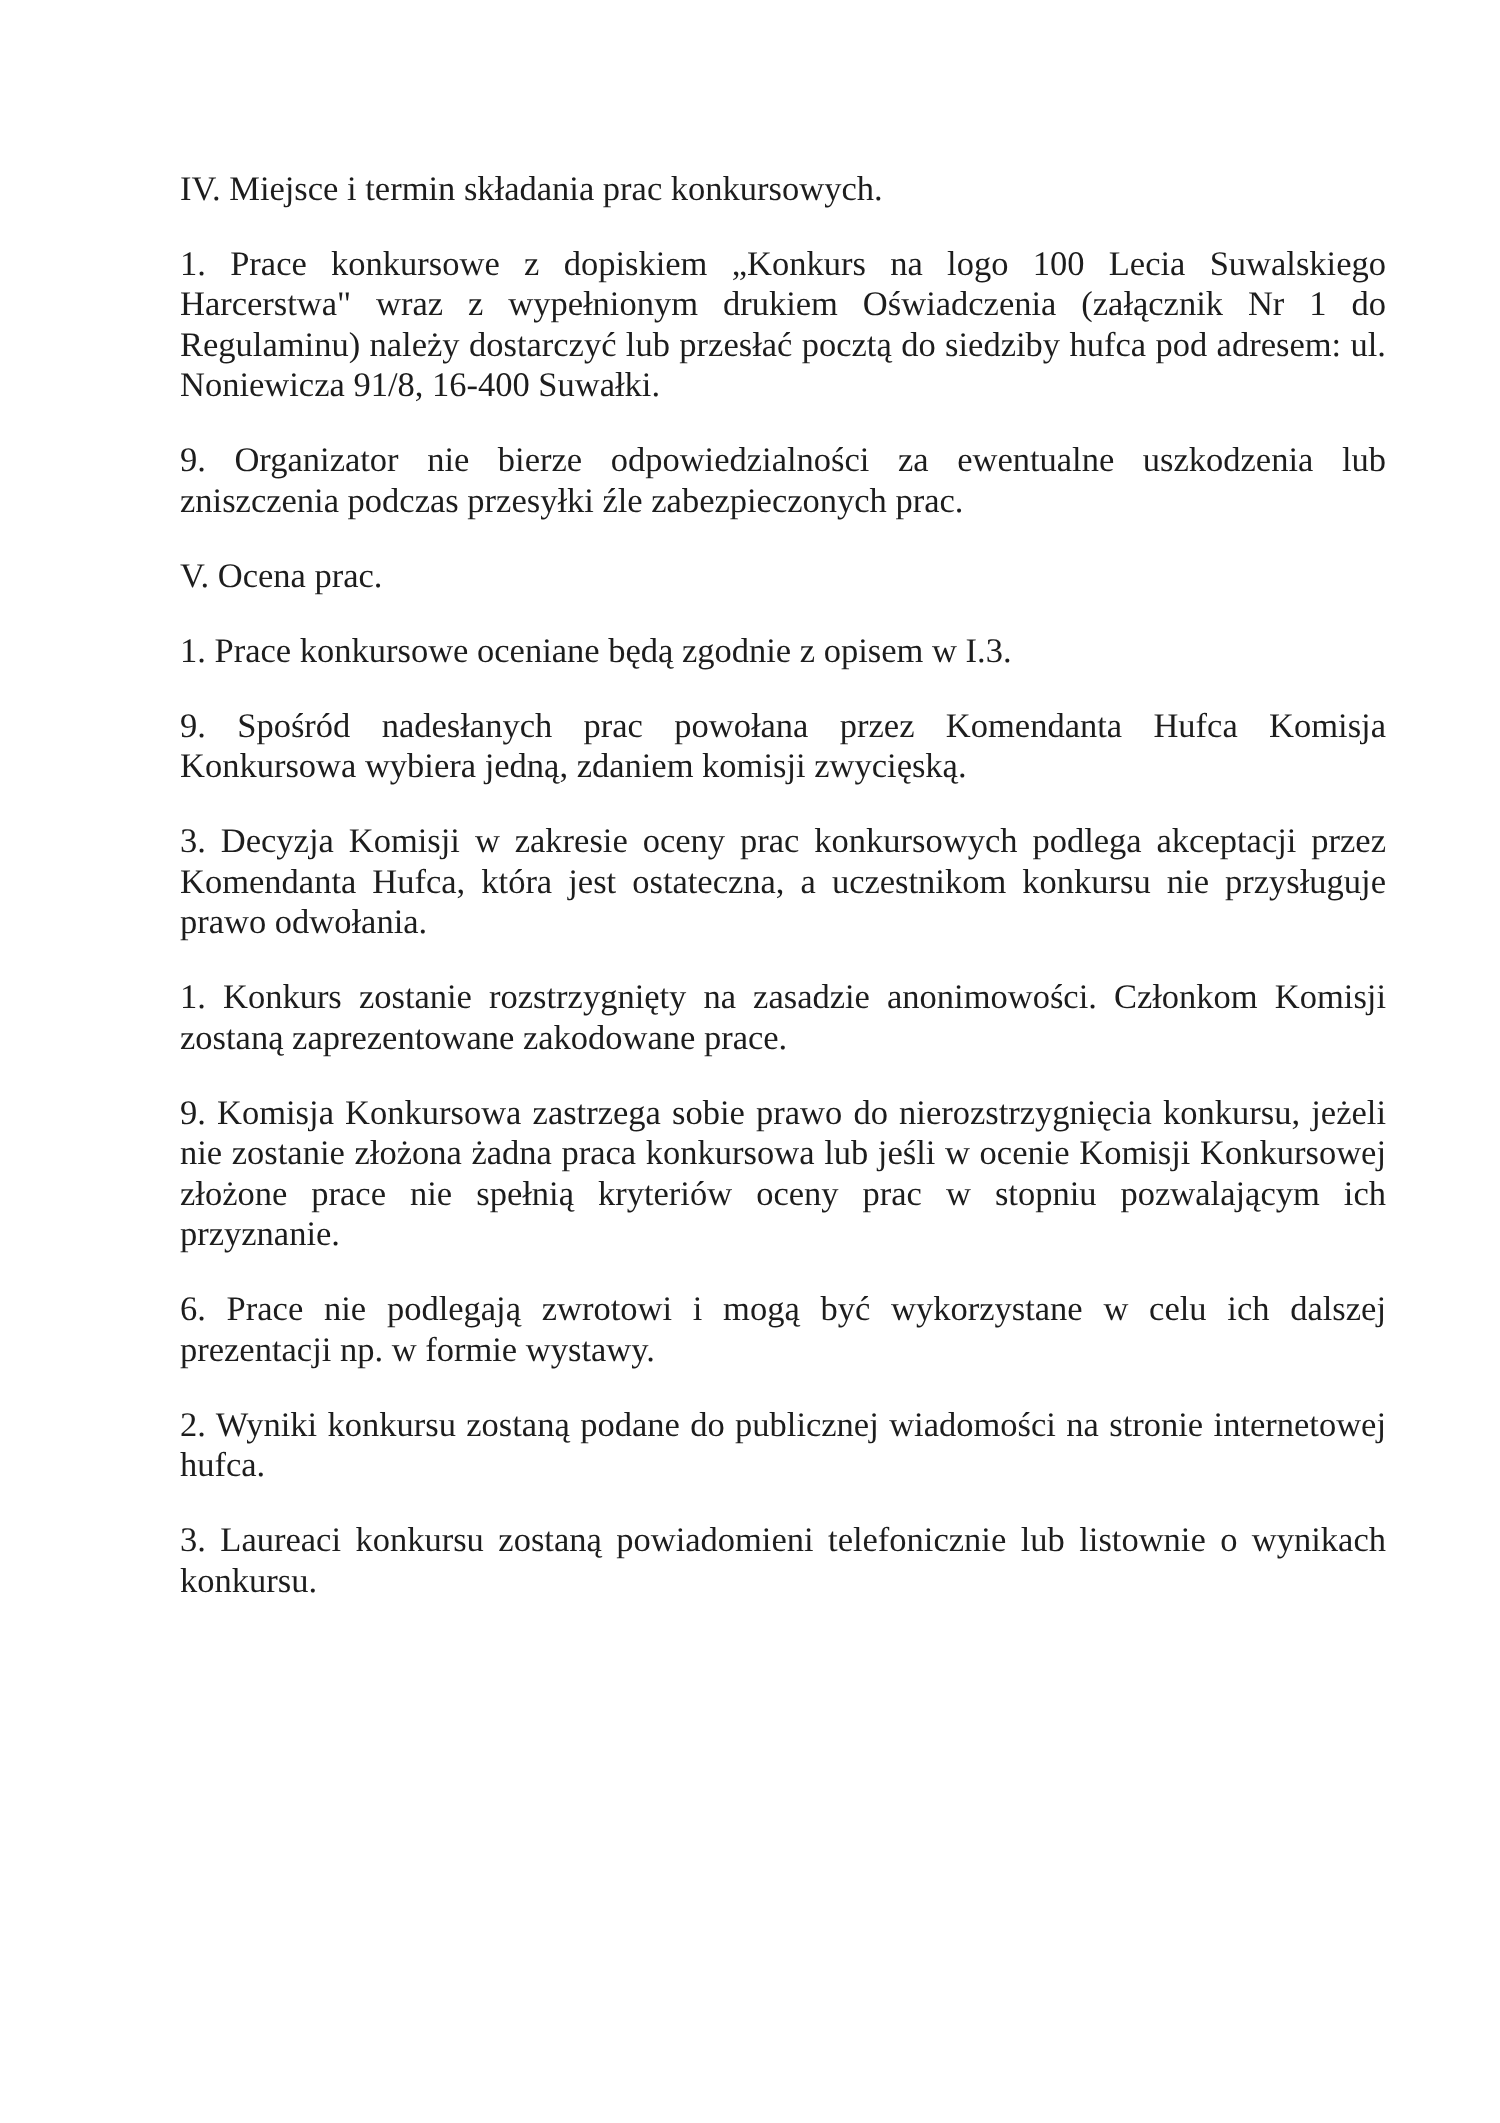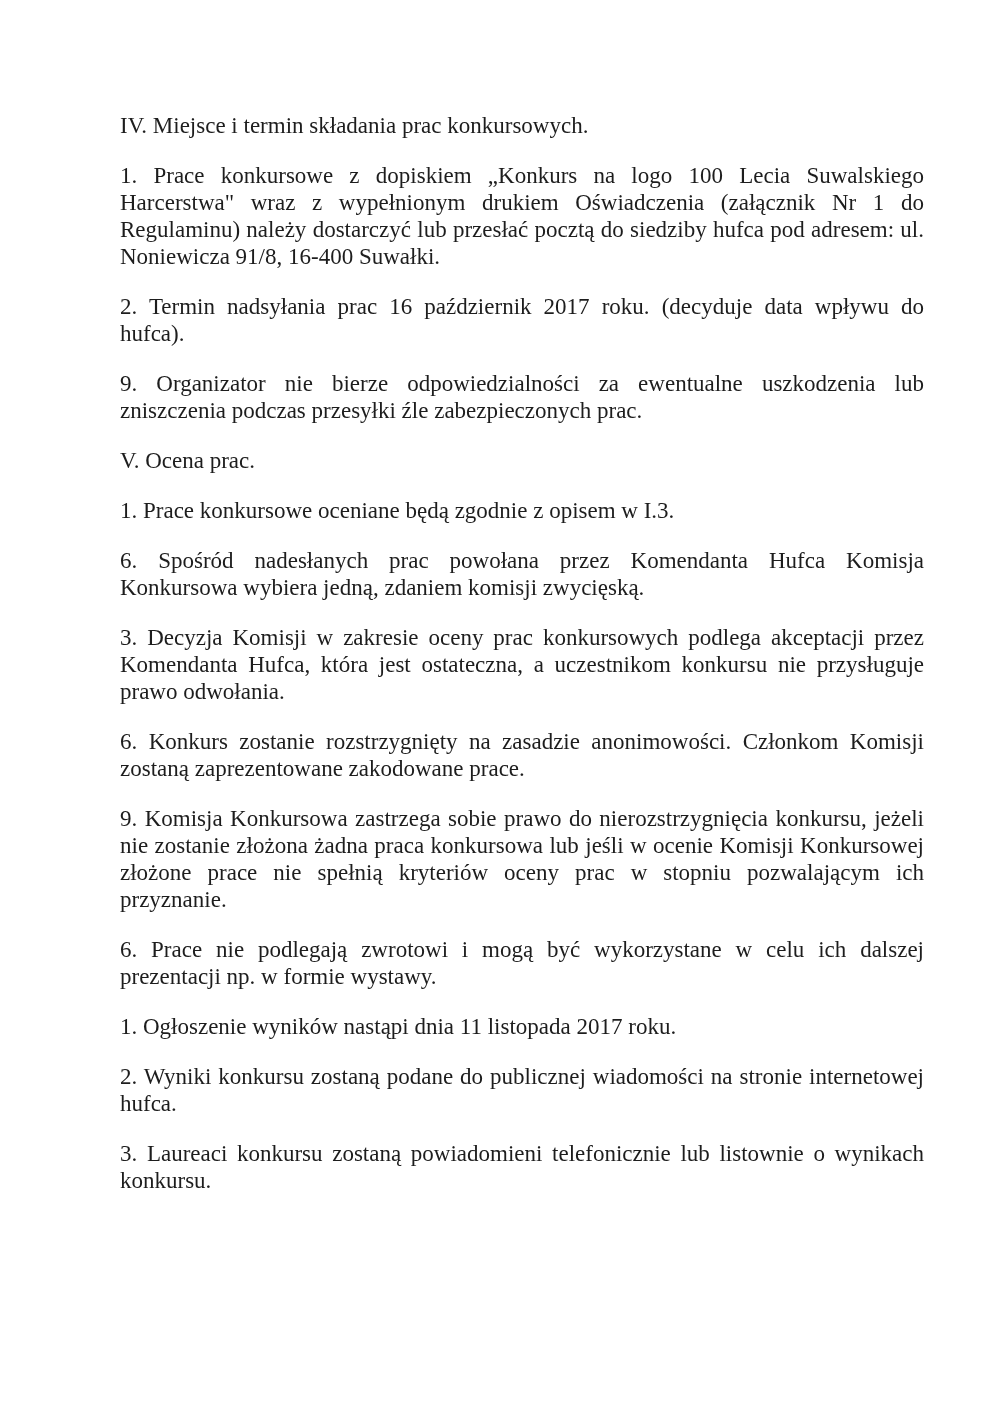--- a/index.html
+++ b/index.html
@@ -31,26 +31,24 @@
     text-align: left;
   }
 </style>
 </head>
 <body>
 
 <div class="page">
   <div class="doc-body">
       <p class="heading">IV. Miejsce i termin składania prac konkursowych.</p>
       <p class="para">1. Prace konkursowe z dopiskiem „Konkurs na logo 100 Lecia Suwalskiego Harcerstwa" wraz z wypełnionym drukiem Oświadczenia (załącznik Nr 1 do Regulaminu) należy dostarczyć lub przesłać pocztą do siedziby hufca pod adresem: ul. Noniewicza 91/8, 16-400 Suwałki.</p>
-      <p class="para">2. Termin nadsyłania prac 16 październik 2017 roku. (decyduje data wpływu do hufca).</p>
       <p class="para">9. Organizator nie bierze odpowiedzialności za ewentualne uszkodzenia lub zniszczenia podczas przesyłki źle zabezpieczonych prac.</p>
       <p class="heading">V. Ocena prac.</p>
       <p class="para">1. Prace konkursowe oceniane będą zgodnie z opisem w I.3.</p>
-      <p class="para">6. Spośród nadesłanych prac powołana przez Komendanta Hufca Komisja Konkursowa wybiera jedną, zdaniem komisji zwycięską.</p>
+      <p class="para">9. Spośród nadesłanych prac powołana przez Komendanta Hufca Komisja Konkursowa wybiera jedną, zdaniem komisji zwycięską.</p>
       <p class="para">3. Decyzja Komisji w zakresie oceny prac konkursowych podlega akceptacji przez Komendanta Hufca, która jest ostateczna, a uczestnikom konkursu nie przysługuje prawo odwołania.</p>
-      <p class="para">6. Konkurs zostanie rozstrzygnięty na zasadzie anonimowości. Członkom Komisji zostaną zaprezentowane zakodowane prace.</p>
+      <p class="para">1. Konkurs zostanie rozstrzygnięty na zasadzie anonimowości. Członkom Komisji zostaną zaprezentowane zakodowane prace.</p>
       <p class="para">9. Komisja Konkursowa zastrzega sobie prawo do nierozstrzygnięcia konkursu, jeżeli nie zostanie złożona żadna praca konkursowa lub jeśli w ocenie Komisji Konkursowej złożone prace nie spełnią kryteriów oceny prac w stopniu pozwalającym ich przyznanie.</p>
       <p class="para">6. Prace nie podlegają zwrotowi i mogą być wykorzystane w celu ich dalszej prezentacji np. w formie wystawy.</p>
-      <p class="para">1. Ogłoszenie wyników nastąpi dnia 11 listopada 2017 roku.</p>
       <p class="para">2. Wyniki konkursu zostaną podane do publicznej wiadomości na stronie internetowej hufca.</p>
       <p class="para">3. Laureaci konkursu zostaną powiadomieni telefonicznie lub listownie o wynikach konkursu.</p>
     </div>
 </div>
 
 </body></html>

